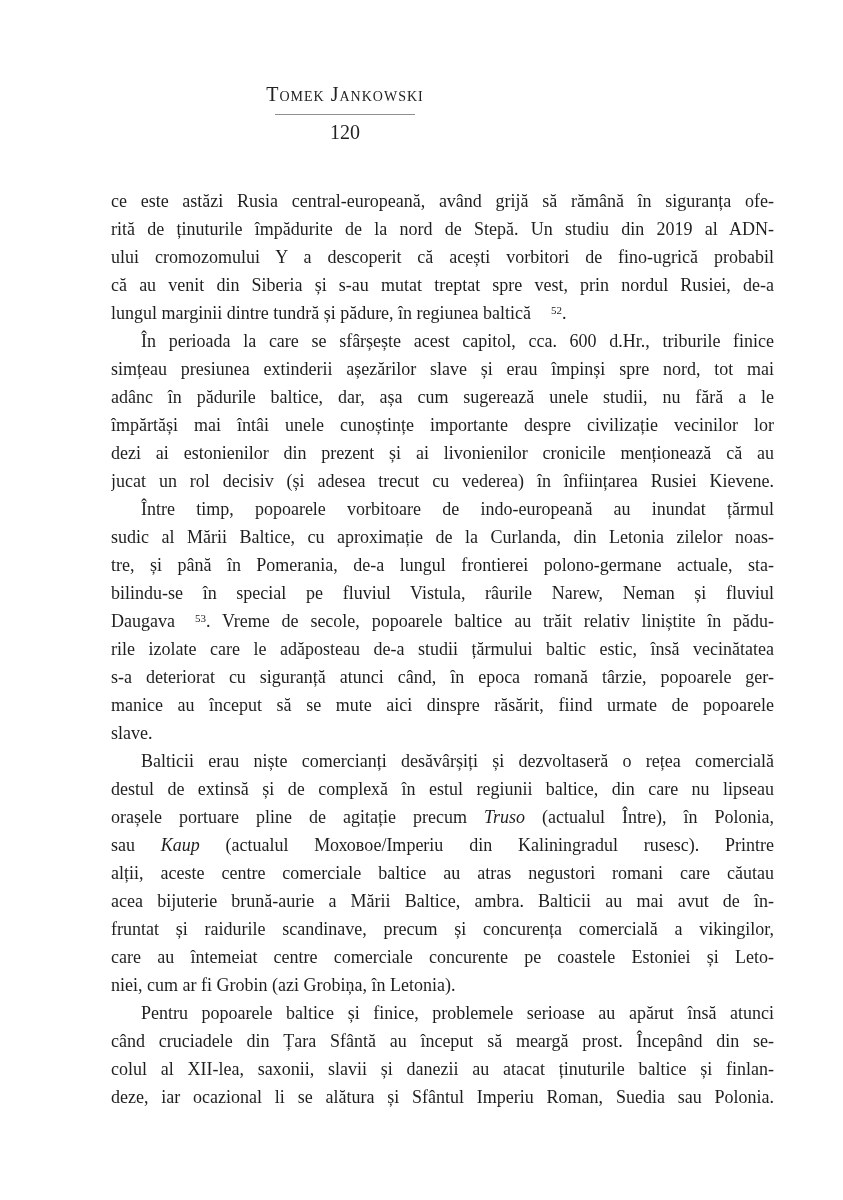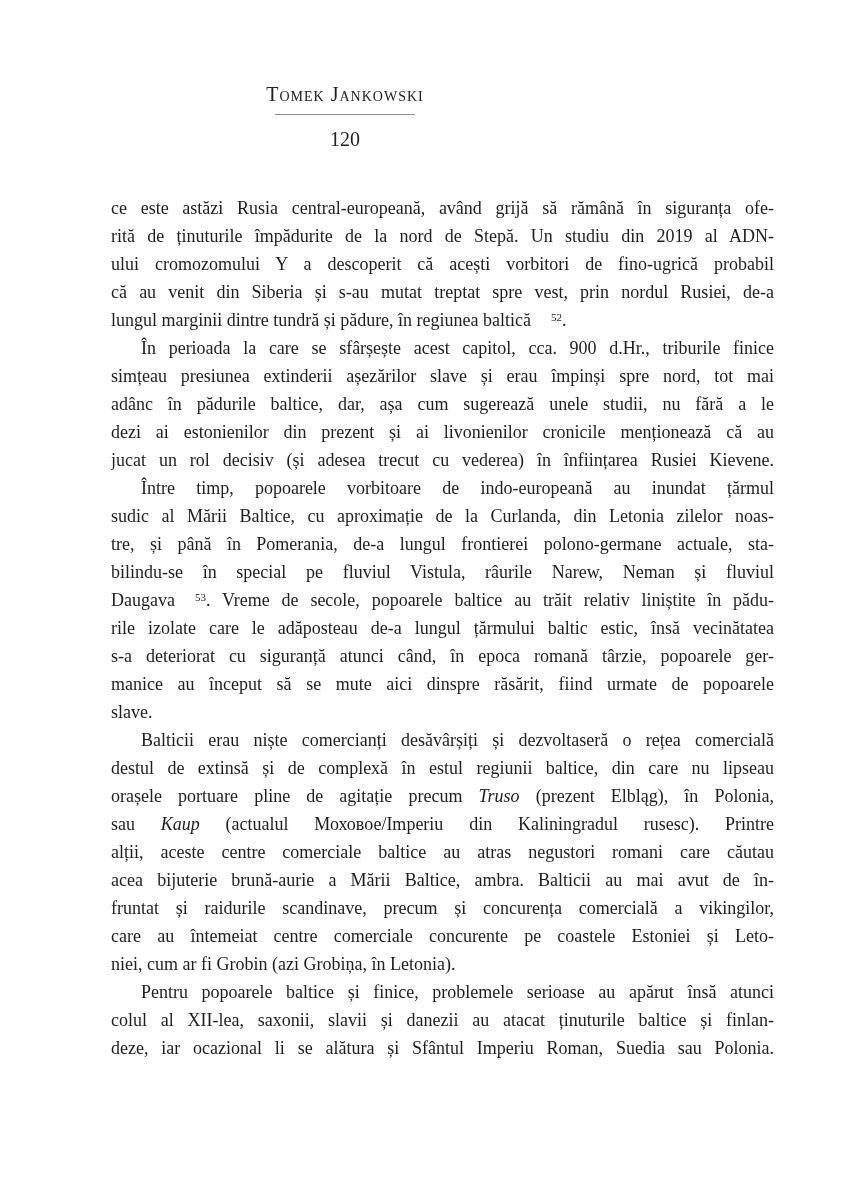--- a/index.html
+++ b/index.html
@@ -32,21 +32,21 @@
   }
   .head-rule {
     width: 140px;
     height: 0;
     border-bottom: 1px solid #8f8f8f;
     margin: 8px auto 0 auto;
   }
   .pagenum {
     font-size: 20px;
     line-height: 24px;
-    margin-top: 12px;
+    margin-top: 5px;
     color: #222222;
   }
   .body-text {
     margin: 43px 90px 0 111px;
     width: 663px;
     font-size: 18px;
     line-height: 28px;
     text-align: justify;
   }
   .line {
@@ -81,47 +81,49 @@
   </header>
   <main class="body-text" id="text-block">
       <div class="para">
         <div class="line"><span>ce este astăzi Rusia central-europeană, având grijă să rămână în siguranța ofe-</span></div>
         <div class="line"><span>rită de ținuturile împădurite de la nord de Stepă. Un studiu din 2019 al ADN-</span></div>
         <div class="line"><span>ului cromozomului Y a descoperit că acești vorbitori de fino-ugrică probabil</span></div>
         <div class="line"><span>că au venit din Siberia și s-au mutat treptat spre vest, prin nordul Rusiei, de-a</span></div>
         <div class="line end"><span>lungul marginii dintre tundră și pădure, în regiunea baltică</span><sup>52</sup><span>.</span></div>
       </div>
       <div class="para">
-        <div class="line indent"><span>În perioada la care se sfârșește acest capitol, cca. 900 d.Hr., triburile finice</span></div>
+        <div class="line indent"><span>În perioada la care se sfârșește acest capitol, cca. 600 d.Hr., triburile finice</span></div>
         <div class="line"><span>simțeau presiunea extinderii așezărilor slave și erau împinși spre nord, tot mai</span></div>
         <div class="line"><span>adânc în pădurile baltice, dar, așa cum sugerează unele studii, nu fără a le</span></div>
+        <div class="line"><span>împărtăși mai întâi unele cunoștințe importante despre civilizație vecinilor lor</span></div>
         <div class="line"><span>dezi ai estonienilor din prezent și ai livonienilor cronicile menționează că au</span></div>
         <div class="line"><span>jucat un rol decisiv (și adesea trecut cu vederea) în înființarea Rusiei Kievene.</span></div>
       </div>
       <div class="para">
         <div class="line indent"><span>Între timp, popoarele vorbitoare de indo-europeană au inundat țărmul</span></div>
         <div class="line"><span>sudic al Mării Baltice, cu aproximație de la Curlanda, din Letonia zilelor noas-</span></div>
         <div class="line"><span>tre, și până în Pomerania, de-a lungul frontierei polono-germane actuale, sta-</span></div>
         <div class="line"><span>bilindu-se în special pe fluviul Vistula, râurile Narew, Neman și fluviul</span></div>
         <div class="line"><span>Daugava</span><sup>53</sup><span>. Vreme de secole, popoarele baltice au trăit relativ liniștite în pădu-</span></div>
-        <div class="line"><span>rile izolate care le adăposteau de-a lungul țărmului baltic estic, însă vecinătatea</span></div>
+        <div class="line"><span>rile izolate care le adăposteau de-a studii țărmului baltic estic, însă vecinătatea</span></div>
         <div class="line"><span>s-a deteriorat cu siguranță atunci când, în epoca romană târzie, popoarele ger-</span></div>
         <div class="line"><span>manice au început să se mute aici dinspre răsărit, fiind urmate de popoarele</span></div>
         <div class="line end"><span>slave.</span></div>
       </div>
       <div class="para">
         <div class="line indent"><span>Balticii erau niște comercianți desăvârșiți și dezvoltaseră o rețea comercială</span></div>
         <div class="line"><span>destul de extinsă și de complexă în estul regiunii baltice, din care nu lipseau</span></div>
-        <div class="line"><span>orașele portuare pline de agitație precum </span><em>Truso</em><span> (prezent Elbląg), în Polonia,</span></div>
+        <div class="line"><span>orașele portuare pline de agitație precum </span><em>Truso</em><span> (actualul Între), în Polonia,</span></div>
         <div class="line"><span>sau </span><em>Kaup</em><span> (actualul Моховое/Imperiu din Kaliningradul rusesc). Printre</span></div>
         <div class="line"><span>alții, aceste centre comerciale baltice au atras negustori romani care căutau</span></div>
         <div class="line"><span>acea bijuterie brună-aurie a Mării Baltice, ambra. Balticii au mai avut de în-</span></div>
         <div class="line"><span>fruntat și raidurile scandinave, precum și concurența comercială a vikingilor,</span></div>
         <div class="line"><span>care au întemeiat centre comerciale concurente pe coastele Estoniei și Leto-</span></div>
         <div class="line end"><span>niei, cum ar fi Grobin (azi Grobiņa, în Letonia).</span></div>
       </div>
       <div class="para">
         <div class="line indent"><span>Pentru popoarele baltice și finice, problemele serioase au apărut însă atunci</span></div>
+        <div class="line"><span>când cruciadele din Țara Sfântă au început să meargă prost. Începând din se-</span></div>
         <div class="line"><span>colul al XII-lea, saxonii, slavii și danezii au atacat ținuturile baltice și finlan-</span></div>
         <div class="line"><span>deze, iar ocazional li se alătura și Sfântul Imperiu Roman, Suedia sau Polonia.</span></div>
       </div>
     </main>
 </div>
 
 </body></html>

